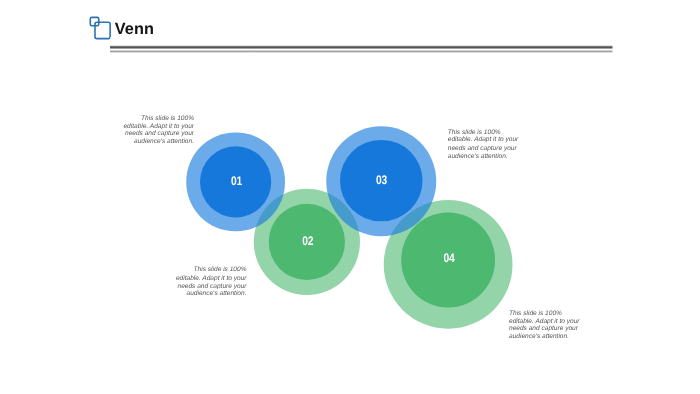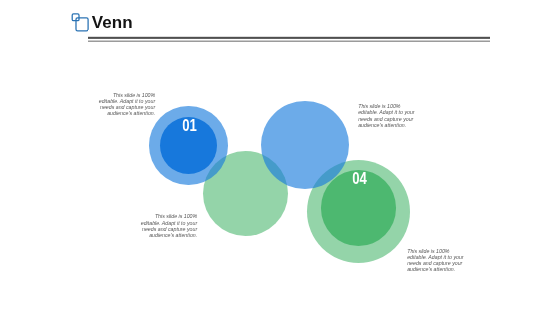--- a/index.html
+++ b/index.html
@@ -3,39 +3,39 @@
 <meta charset="utf-8">
 <title>Venn</title>
 <style>
   html,body{margin:0;padding:0;}
   body{width:560px;height:315px;background:#ffffff;
        font-family:"Liberation Sans",sans-serif;overflow:hidden;}
   #slide{position:relative;width:560px;height:315px;background:#ffffff;}
 
   
   #header-icon{position:absolute;left:70px;top:11px;width:22px;height:22px;}
-  #title{position:absolute;left:91.8px;top:15.8px;font-size:17px;font-weight:bold;
+  #title{position:absolute;left:91.8px;top:15.8px;font-size:13px;font-weight:bold;
          color:#141414;letter-spacing:.1px;line-height:13px;white-space:nowrap;
          transform:translate3d(0,0,0);}
   
   #rules{position:absolute;left:88px;top:30px;width:402.3px;height:14px;
          background:linear-gradient(to bottom,
            #ffffff 0px,#ffffff 6.0px,
            #d4d4d4 6.6px,
            #4f4f4f 7.45px,
            #585858 8.45px,
            #ffffff 9.25px,#ffffff 9.85px,
            #c3c3c3 10.6px,
            #949494 11.45px,
            #ffffff 12.25px);}
 
   
   .halo{position:absolute;border-radius:50%;}
-  .core{position:absolute;border-radius:50%;display:flex;
-        justify-content:center;color:#ffffff;font-weight:bold;font-size:16px;}
+  .core{position:absolute;border-radius:50%;display:flex;align-items:center;
+        justify-content:center;color:#ffffff;font-weight:bold;font-size:10px;}
   .core span{display:inline-block;transform:translate3d(0.7px,-0.2px,0) scaleX(.82);}
   .blue-halo{background:rgba(23,122,220,.634);}
   .green-halo{background:rgba(77,184,112,.602);}
   .blue-core{background:#1778dc;}
   .green-core{background:#4db870;}
 
   
   #halo-01{left:149.35px;top:106.35px;width:78.3px;height:78.3px;}
   #core-01{left:160.00px;top:117.00px;width:57.0px;height:57.0px;}
   
@@ -70,25 +70,31 @@
     </svg>
   </span>
   <div id="title">Venn</div>
   <div id="rules"></div>
 
   <div id="halo-02" class="halo green-halo"></div>
   <div id="halo-04" class="halo green-halo"></div>
   <div id="halo-01" class="halo blue-halo"></div>
   <div id="halo-03" class="halo blue-halo"></div>
 
+  <div id="core-02" class="core green-core">
+    <span>02</span>
+  </div>
   <div id="core-04" class="core green-core">
     <span>04</span>
   </div>
   <div id="core-01" class="core blue-core">
     <span>01</span>
+  </div>
+  <div id="core-03" class="core blue-core">
+    <span>03</span>
   </div>
 
   <div id="cap-01" class="cap r">This slide is 100% editable. Adapt it to your needs and capture your audience's attention.</div>
   <div id="cap-02" class="cap r">This slide is 100% editable. Adapt it to your needs and capture your audience's attention.</div>
   <div id="cap-03" class="cap l">This slide is 100% editable. Adapt it to your needs and capture your audience's attention.</div>
   <div id="cap-04" class="cap l">This slide is 100% editable. Adapt it to your needs and capture your audience's attention.</div>
 
 </div>
 
 </body></html>

